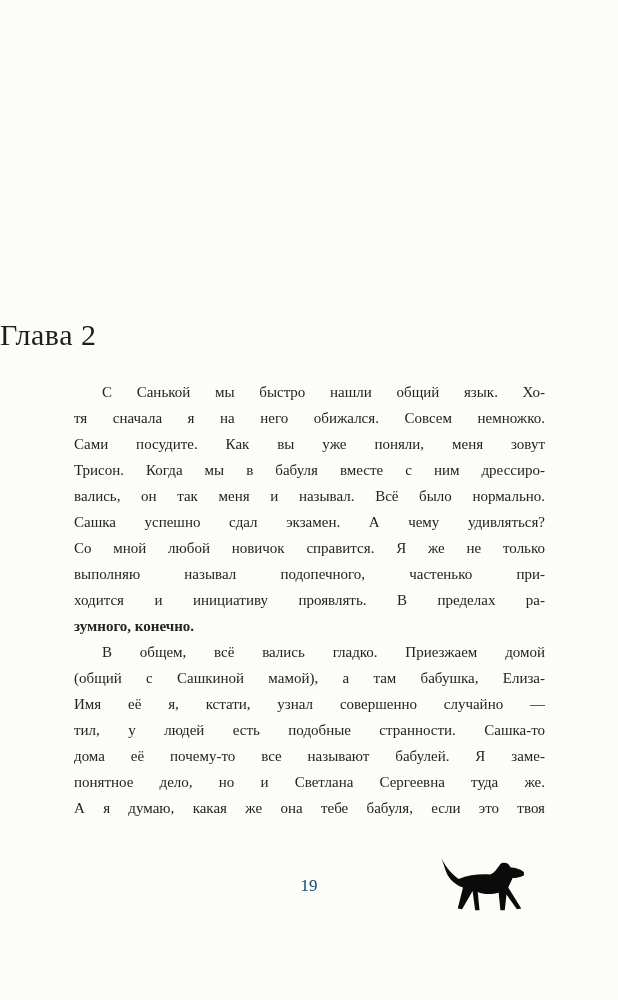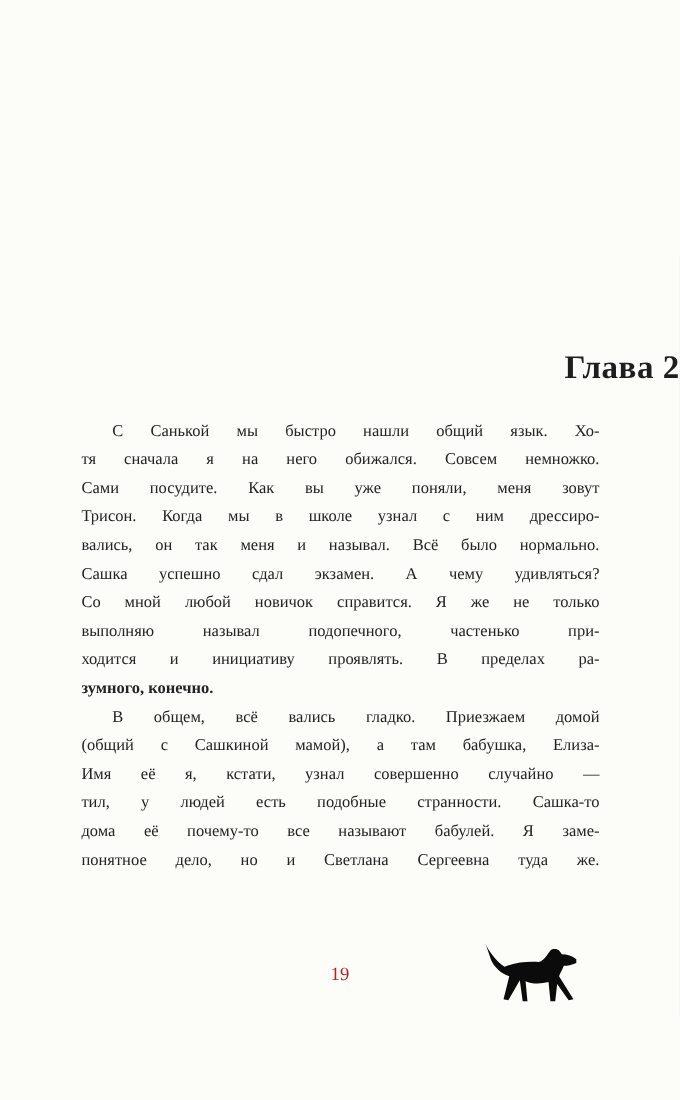--- a/index.html
+++ b/index.html
@@ -13,23 +13,23 @@
     height: 1000px;
     margin: 0 auto;
     background: #fcfcf9;
     color: #222;
     font-family: "Liberation Serif", "DejaVu Serif", serif;
     overflow: hidden;
   }
   .chapter-title {
     margin: 0;
     padding-top: 318px;
-    text-align: right;
+    text-align: left;
     font-size: 30px;
-    font-weight: 700;
+    font-weight: 400;
     letter-spacing: 0.5px;
     color: #1e1e1e;
   }
   .text-block {
     margin: 27px 73px 0 74px;
   }
   .para {
     margin: 0;
     padding: 0;
   }
@@ -48,21 +48,21 @@
     text-align-last: left;
     font-weight: bold;
   }
   .page-number {
     position: absolute;
     left: 0;
     right: 0;
     bottom: 104px;
     text-align: center;
     font-size: 17px;
-    color: #b91c1c;
+    color: #0c4a6e;
   }
   .dog {
     position: absolute;
     right: 88px;
     bottom: 86px;
     width: 94px;
     height: 58px;
   }
   .dog path {
     fill: #0b0b0b;
@@ -74,36 +74,37 @@
 <div class="page">
 
   <h1 class="chapter-title">Глава 2</h1>
 
   <div class="text-block">
 
     <p class="para">
       <span class="line first">С Санькой мы быстро нашли общий язык. Хо-</span>
       <span class="line">тя сначала я на него обижался. Совсем немножко.</span>
       <span class="line">Сами посудите. Как вы уже поняли, меня зовут</span>
-      <span class="line">Трисон. Когда мы в школе узнал с ним дрессиро-</span>
+      <span class="line">Трисон. Когда мы в бабуля вместе с ним дрессиро-</span>
       <span class="line">вались, он так меня и называл. Всё было нормально.</span>
       <span class="line">Сашка успешно сдал экзамен. А чему удивляться?</span>
       <span class="line">Со мной любой новичок справится. Я же не только</span>
       <span class="line">выполняю называл подопечного, частенько при-</span>
       <span class="line">ходится и инициативу проявлять. В пределах ра-</span>
       <span class="line para-end">зумного, конечно.</span>
     </p>
 
     <p class="para">
       <span class="line first">В общем, всё вались гладко. Приезжаем домой</span>
       <span class="line">(общий с Сашкиной мамой), а там бабушка, Елиза-</span>
       <span class="line">Имя её я, кстати, узнал совершенно случайно —</span>
       <span class="line">тил, у людей есть подобные странности. Сашка-то</span>
       <span class="line">дома её почему-то все называют бабулей. Я заме-</span>
       <span class="line">понятное дело, но и Светлана Сергеевна туда же.</span>
+      <span class="line">А я думаю, какая же она тебе бабуля, если это твоя</span>
     </p>
 
   </div>
 
   <div class="page-number">19</div>
 
   <svg class="dog" viewBox="0 0 108 66" xmlns="http://www.w3.org/2000/svg" aria-hidden="true">
     <path d="M6 2
              C10 10 16 19 26 26
              C38 21 52 20 62 21

